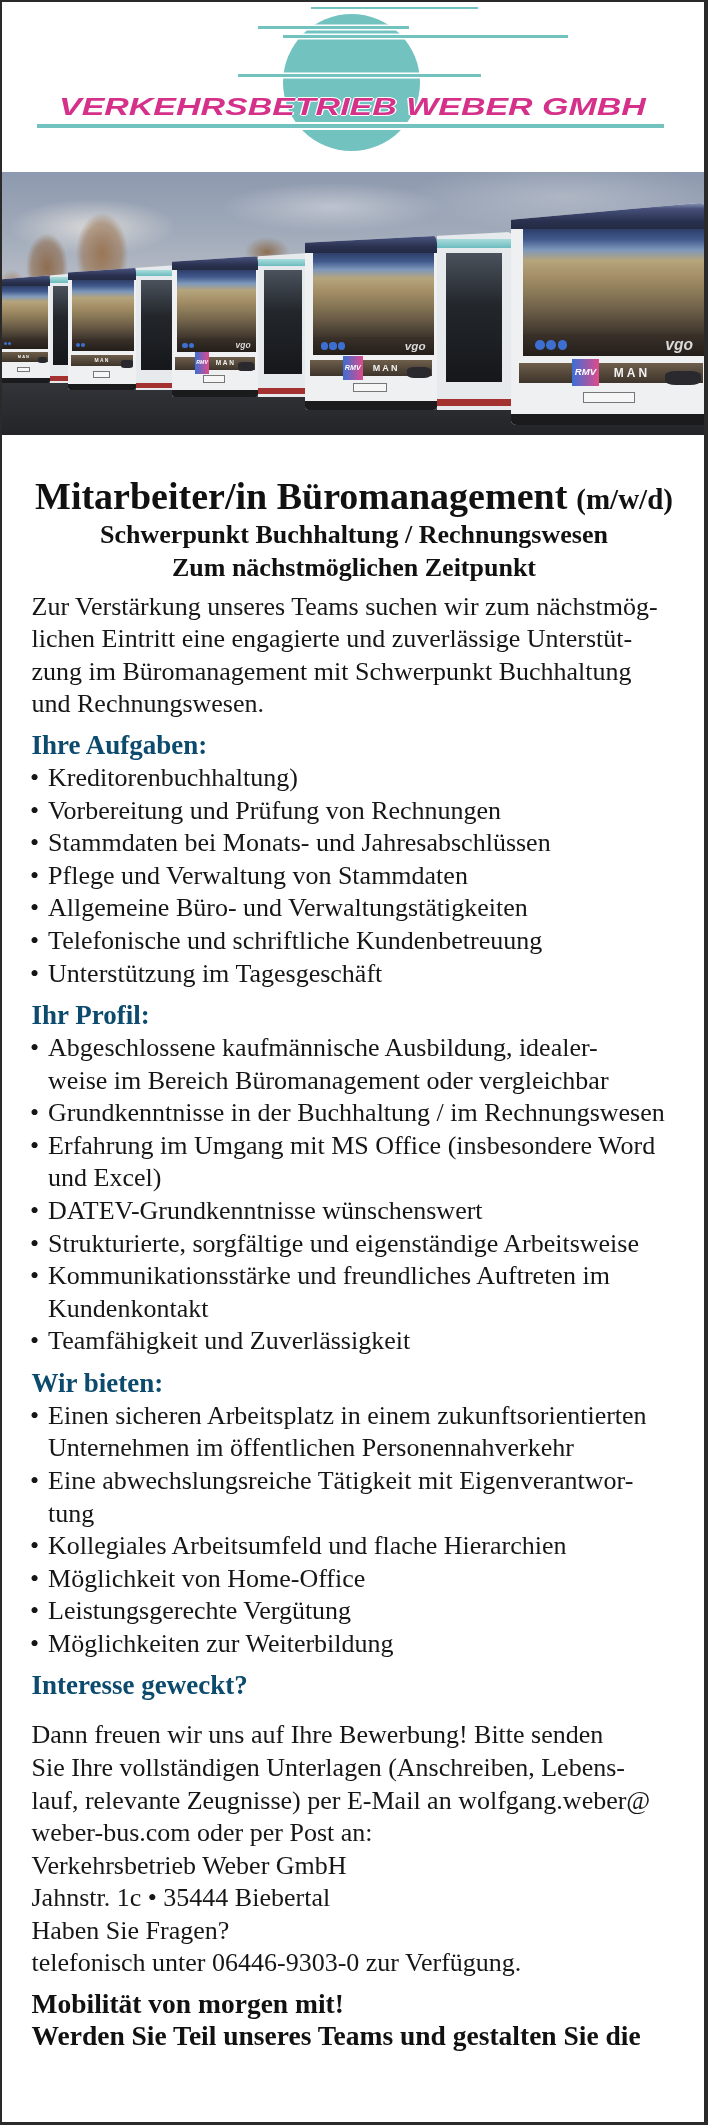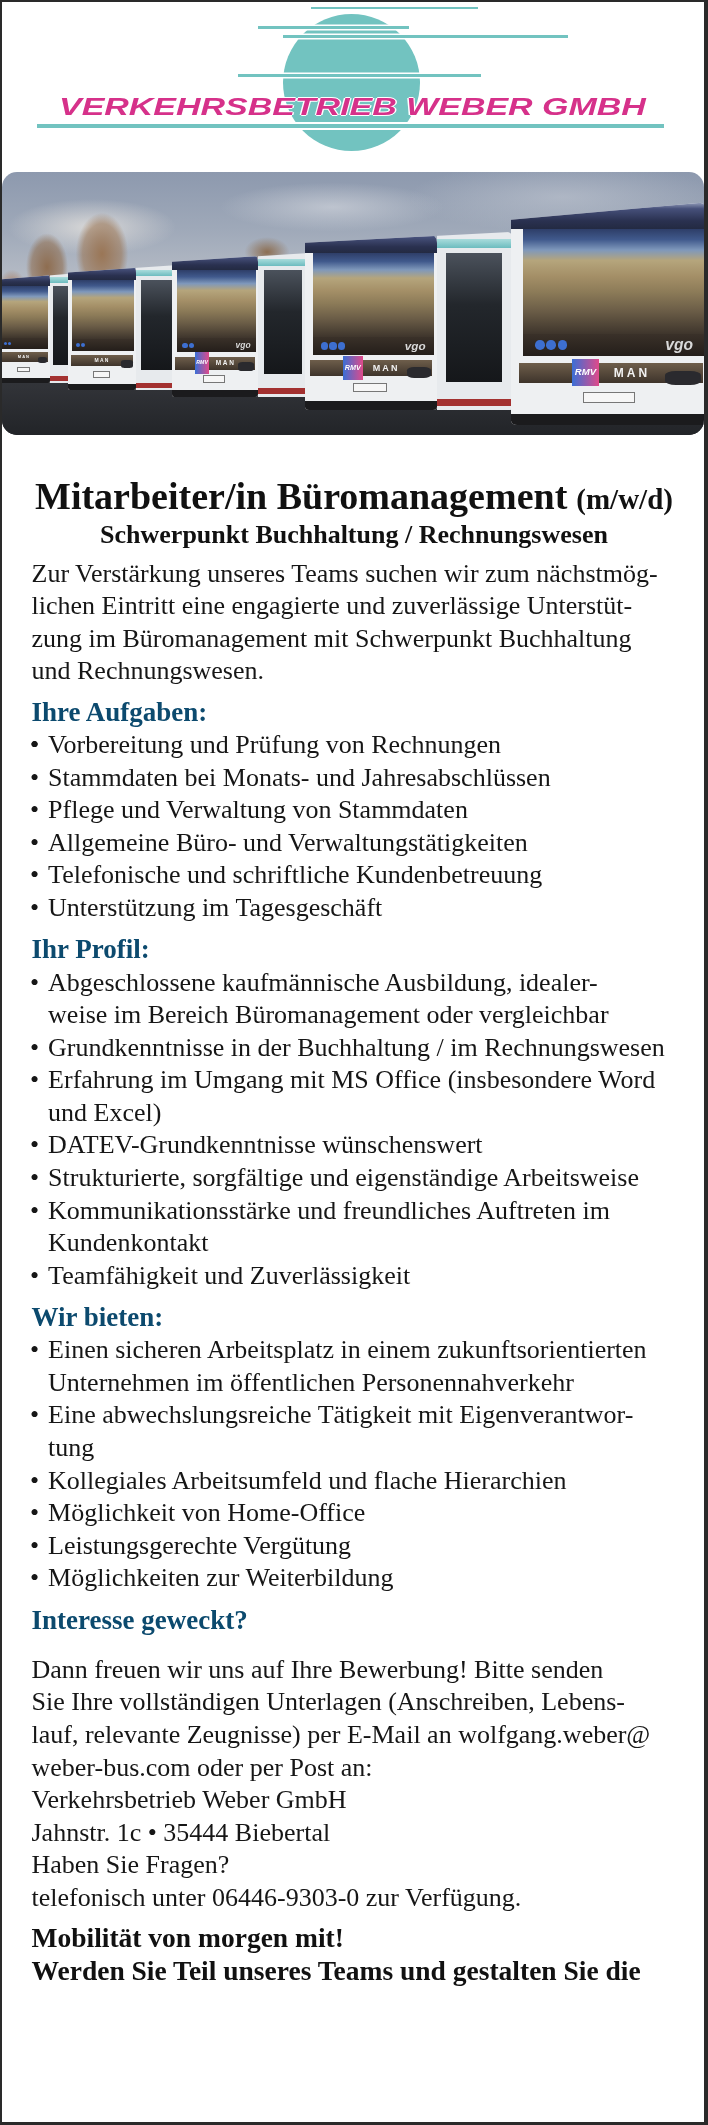--- a/index.html
+++ b/index.html
@@ -26,21 +26,20 @@
     position: absolute; left: 59px; top: 94.7px; height: 24px; line-height: 24px;
     font-family: "Liberation Sans", "DejaVu Sans", sans-serif; font-style: italic; font-weight: bold; font-size: 24px;
     color: #D6318A; white-space: nowrap; transform: scaleX(1.415); transform-origin: 0 0;
     text-shadow: 1px 0 #fff, -1px 0 #fff, 0 1px #fff, 0 -1px #fff;
   }
 
   
   .photo {
     position: absolute; left: 2px; top: 172px; width: 702px; height: 263px; overflow: hidden;
     background: linear-gradient(180deg, #8d99ae 0%, #9fa9b9 22%, #b5bbc5 40%, #c8c9c8 55%, #d2cec5 66%, #bdb7ac 74%, #34363b 79%, #2a2c30 90%, #222428 100%);
-    border-radius: 15px;
   }
   .sky-clouds { position: absolute; left: 0; top: 0; right: 0; bottom: 0;
     background:
       radial-gradient(ellipse 120px 40px at 90px 55px, rgba(236,232,226,.75), rgba(236,232,226,0) 70%),
       radial-gradient(ellipse 160px 35px at 330px 35px, rgba(215,218,224,.6), rgba(215,218,224,0) 70%),
       radial-gradient(ellipse 220px 50px at 560px 25px, rgba(200,205,214,.5), rgba(200,205,214,0) 70%); }
   .trees { position: absolute; left: 0; top: 0; right: 0; bottom: 0;
     background:
       radial-gradient(ellipse 28px 45px at 45px 95px, #8e6d50 0%, rgba(142,109,80,.6) 55%, rgba(142,109,80,0) 75%),
       radial-gradient(ellipse 35px 55px at 100px 82px, #9a7656 0%, rgba(154,118,86,.6) 55%, rgba(154,118,86,0) 75%),
@@ -235,33 +234,35 @@
         <div class="bus-lamp"></div>
         <div class="bus-plate"></div>
         <div class="bus-bumper"></div>
       </div>
     </div>
   </div>
 
   <main class="content">
     <h1 class="title"><span>Mitarbeiter/in Büromanagement</span><span class="gender">(m/w/d)</span></h1>
     <div class="subtitle">Schwerpunkt Buchhaltung / Rechnungswesen</div>
+    <div class="subtitle">Zum nächstmöglichen Zeitpunkt</div>
 
     <div class="intro">
       <div class="line">Zur Verstärkung unseres Teams suchen wir zum nächstmög-</div>
       <div class="line">lichen Eintritt eine engagierte und zuverlässige Unterstüt-</div>
       <div class="line">zung im Büromanagement mit Schwerpunkt Buchhaltung</div>
       <div class="line">und Rechnungswesen.</div>
     </div>
 
     <section>
       <h2 class="section-heading">Ihre Aufgaben:</h2>
       <ul class="list">
         <li class="item">
           <span class="bullet">•</span>
+          <div class="line">Kreditorenbuchhaltung)</div>
         </li>
         <li class="item">
           <span class="bullet">•</span>
           <div class="line">Vorbereitung und Prüfung von Rechnungen</div>
         </li>
         <li class="item">
           <span class="bullet">•</span>
           <div class="line">Stammdaten bei Monats- und Jahresabschlüssen</div>
         </li>
         <li class="item">

